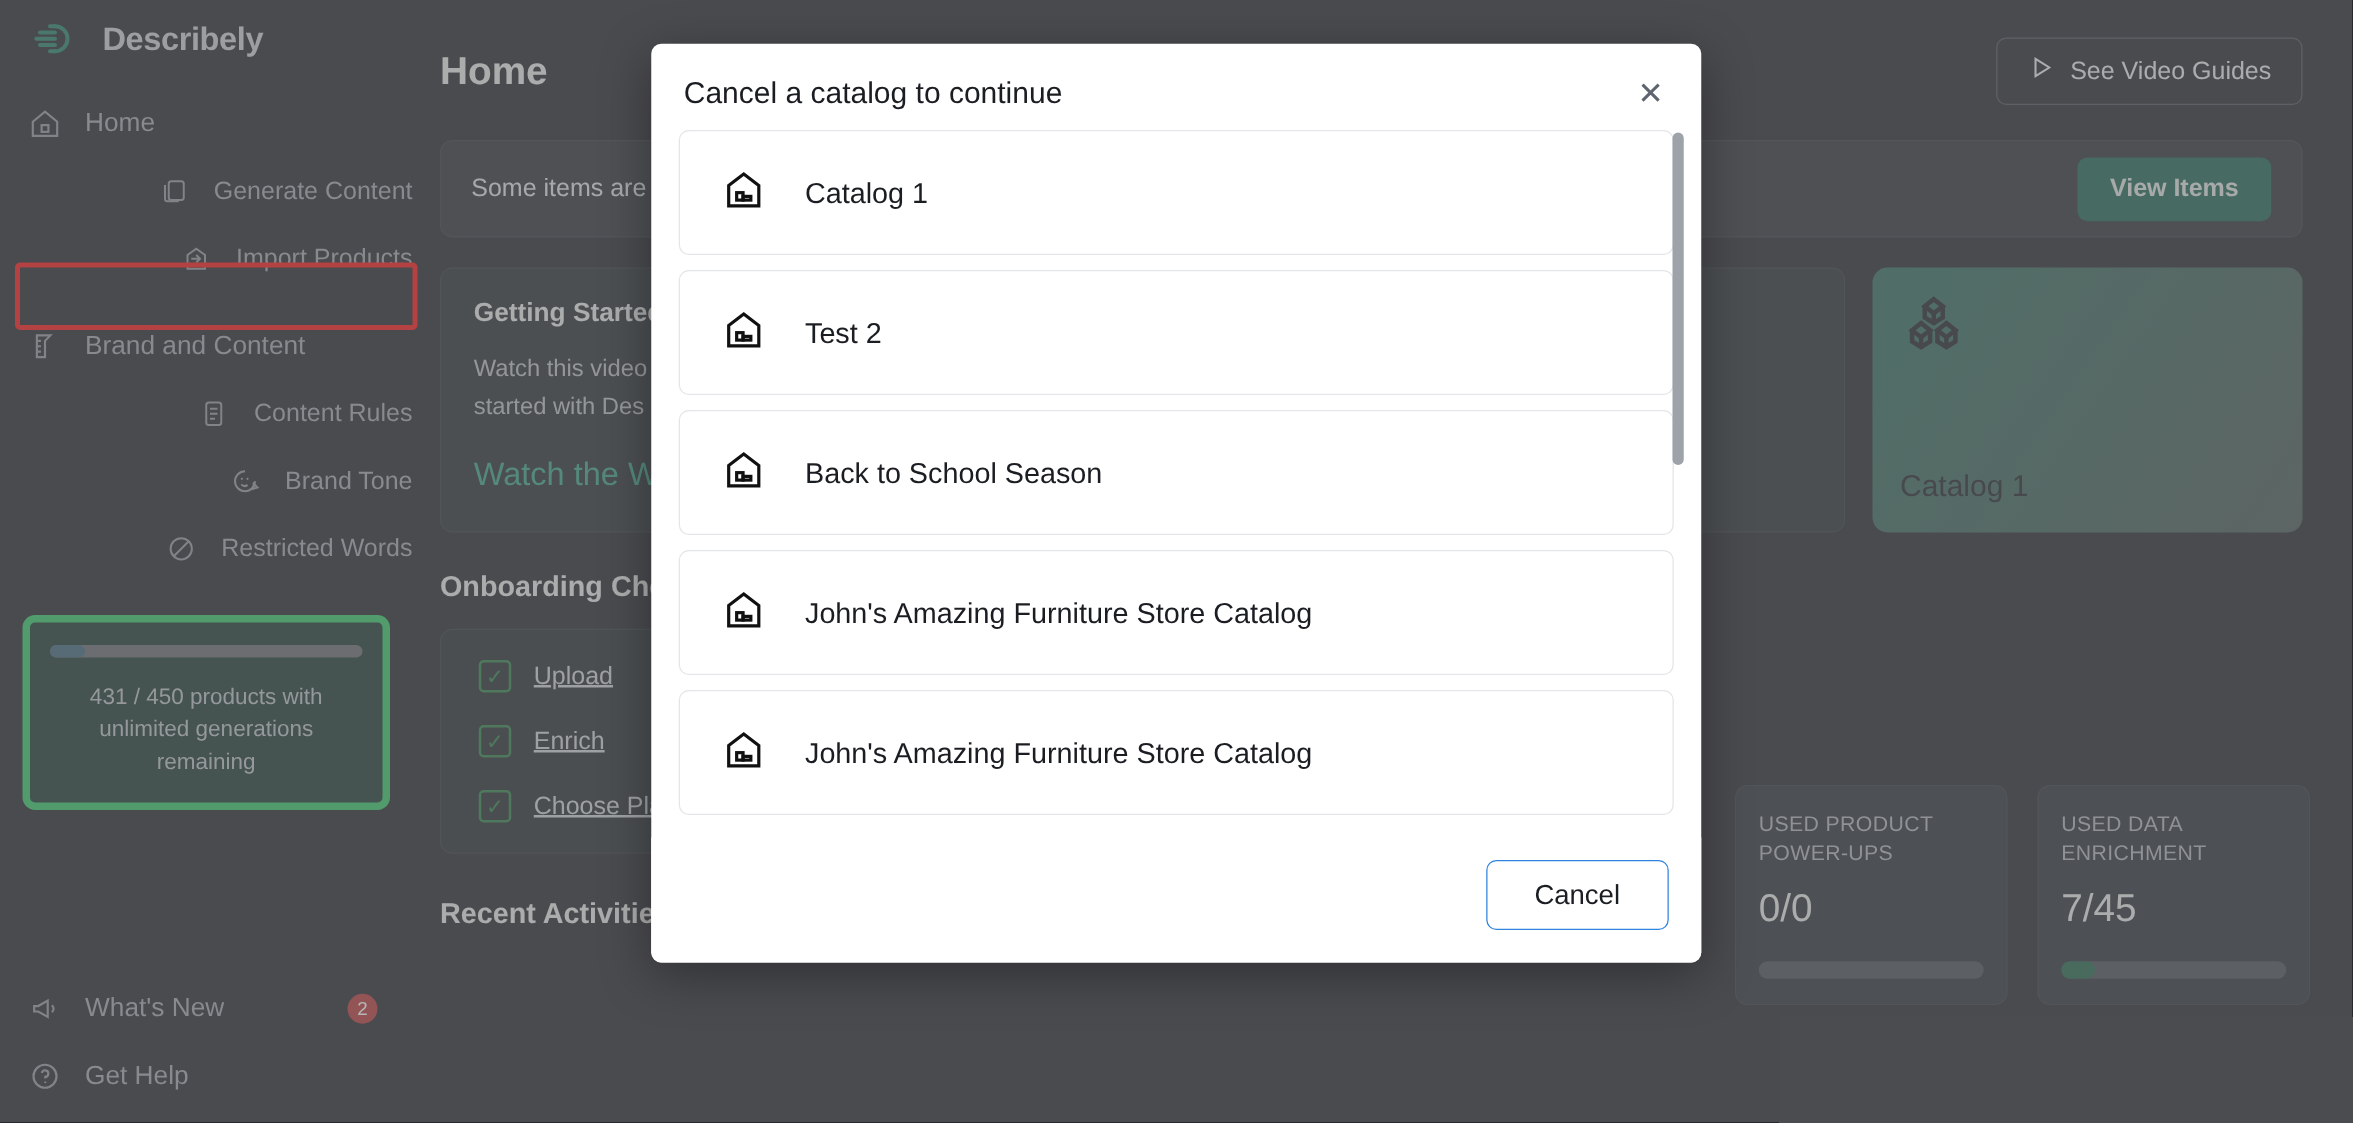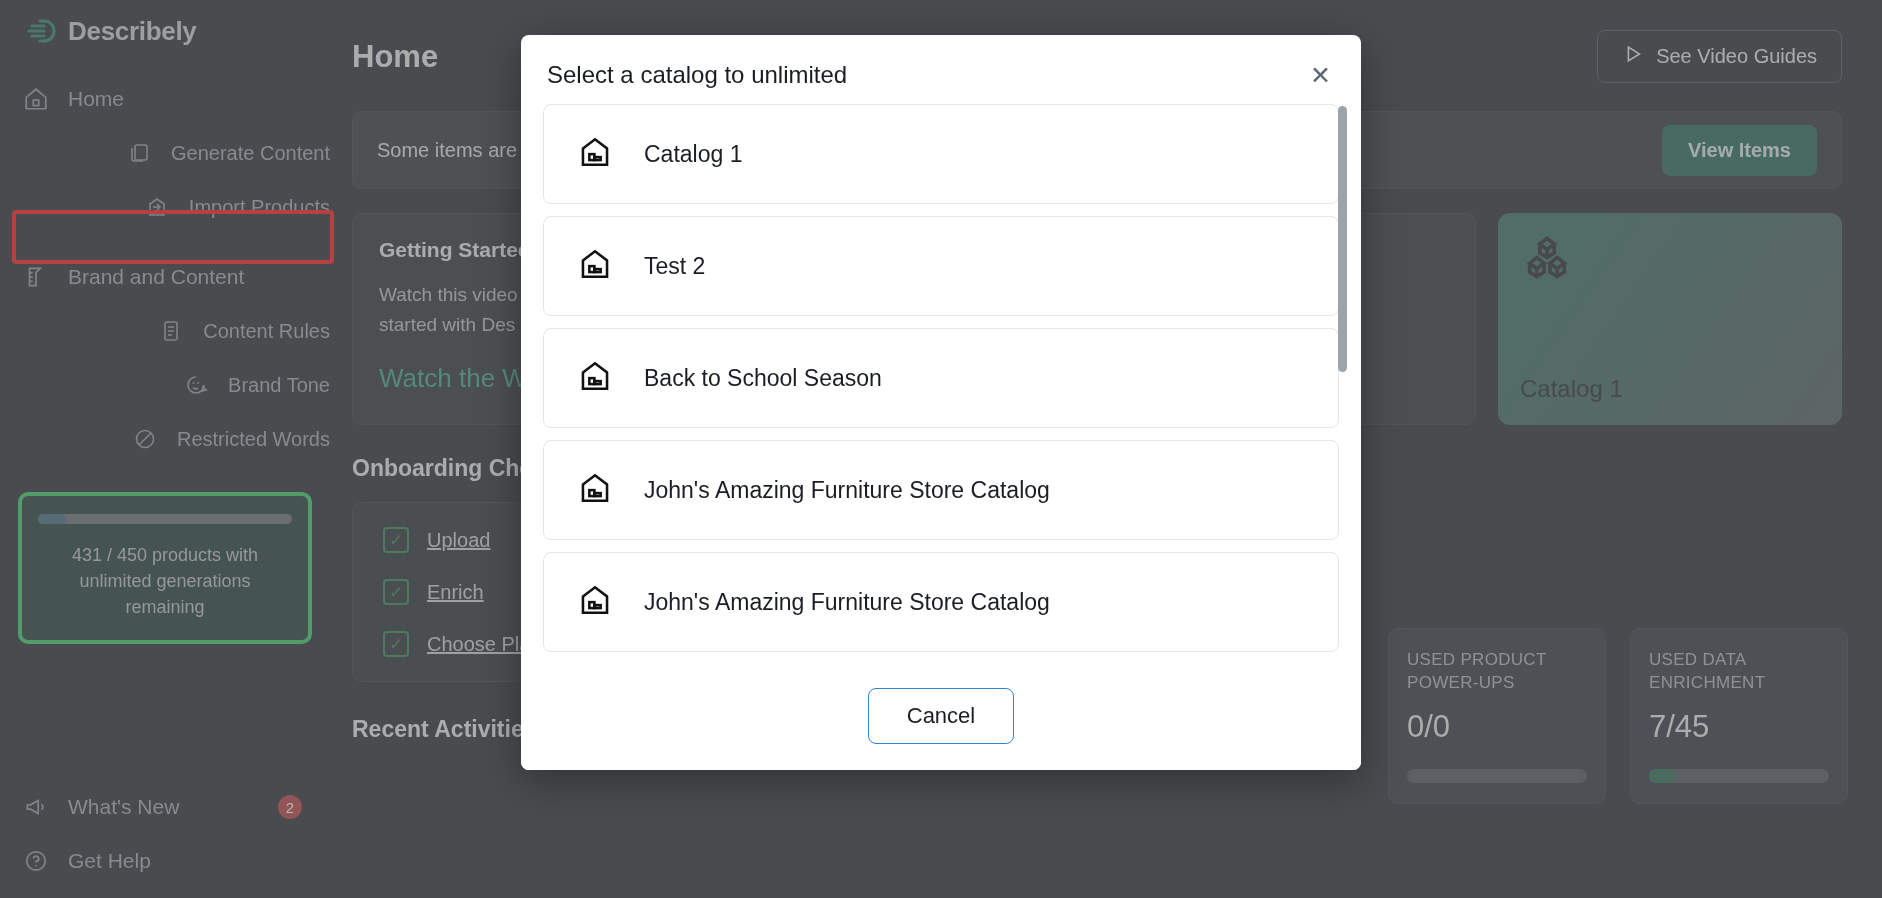--- a/index.html
+++ b/index.html
@@ -13,21 +13,21 @@
 
   
   .sidebar {
     position: absolute; left: 0; top: 0;
     width: 330px; height: 898px;
     background: #10141d;
     display: flex; flex-direction: column;
     z-index: 1;
   }
   .brand {
-    display: flex; align-items: center; 
+    display: flex; align-items: center; gap: 14px;
     padding: 18px 0 18px 26px; height: 62px;
   }
   .brand-logo { width: 42px; height: 32px; flex: none; }
   .brand-name { font-size: 26px; font-weight: bold; color: #c9cdd3; letter-spacing: -0.3px; }
 
   .nav { margin-top: 10px; }
   .nav-item {
     display: flex; align-items: center; gap: 18px;
     height: 54px; padding-left: 22px;
     color: #9aa0a8; font-size: 21px;
@@ -42,21 +42,21 @@
   .highlight-box {
     position: absolute; left: 12px; top: 210px;
     width: 322px; height: 54px;
     border: 4px solid #ff0000; border-radius: 4px;
     pointer-events: none; z-index: 3;
   }
 
   .quota {
     margin: 26px 18px 0 18px;
     background: #08281f;
-    border: 4px solid #22c55e;
+    border: 6px solid #22c55e;
     border-radius: 10px;
     padding: 18px 16px 20px 16px;
   }
   .quota-bar {
     height: 10px; background: #5b6066; border-radius: 5px; overflow: hidden;
     margin-bottom: 18px;
   }
   .quota-bar > i { display: block; height: 100%; width: 11%; background: #2e5c74; border-radius: 5px; }
   .quota-text {
     color: #b9bfc4; font-size: 18px; line-height: 1.45; text-align: center;
@@ -185,21 +185,21 @@
     padding-left: 34px; background: #fff; cursor: pointer;
   }
   .cat-row .wh svg { width: 34px; height: 34px; fill: none; stroke: #111; stroke-width: 1.8; }
   .cat-name { font-size: 23px; color: #1a1d22; }
   .scrollbar {
     position: absolute; right: 14px; top: 2px;
     width: 9px; height: 266px; border-radius: 5px; background: #9ea3aa;
     z-index: 2; cursor: pointer;
   }
   .modal-foot {
-    padding: 18px 26px 26px 26px; display: flex; justify-content: center;
+    padding: 18px 26px 26px 26px; display: flex; justify-content: flex-end;
     background: #fff; border-radius: 0 0 8px 8px;
   }
   .btn-cancel {
     border: 1px solid #2f84e0; border-radius: 8px; background: #fff;
     padding: 14px 38px; font-size: 22px; color: #1a1d22; cursor: pointer;
   }
 </style>
 </head>
 <body>
 
@@ -443,21 +443,21 @@
       <div class="stat-bar">
           <i style="width:15%"></i>
         </div>
     </div>
   </div>
 
   <div class="overlay"></div>
 
   <div class="modal">
     <div class="modal-head">
-      <div class="modal-title">Select a catalog to unlimited</div>
+      <div class="modal-title">Cancel a catalog to continue</div>
       <button class="modal-close">✕</button>
     </div>
 
     <div class="modal-list">
       <div class="scrollbar"></div>
 
       <div class="cat-row">
         <span class="wh">
           <svg viewBox="0 0 24 24">
               <path d="M3.5 9.5 12 3l8.5 6.5V21h-17z"></path>

